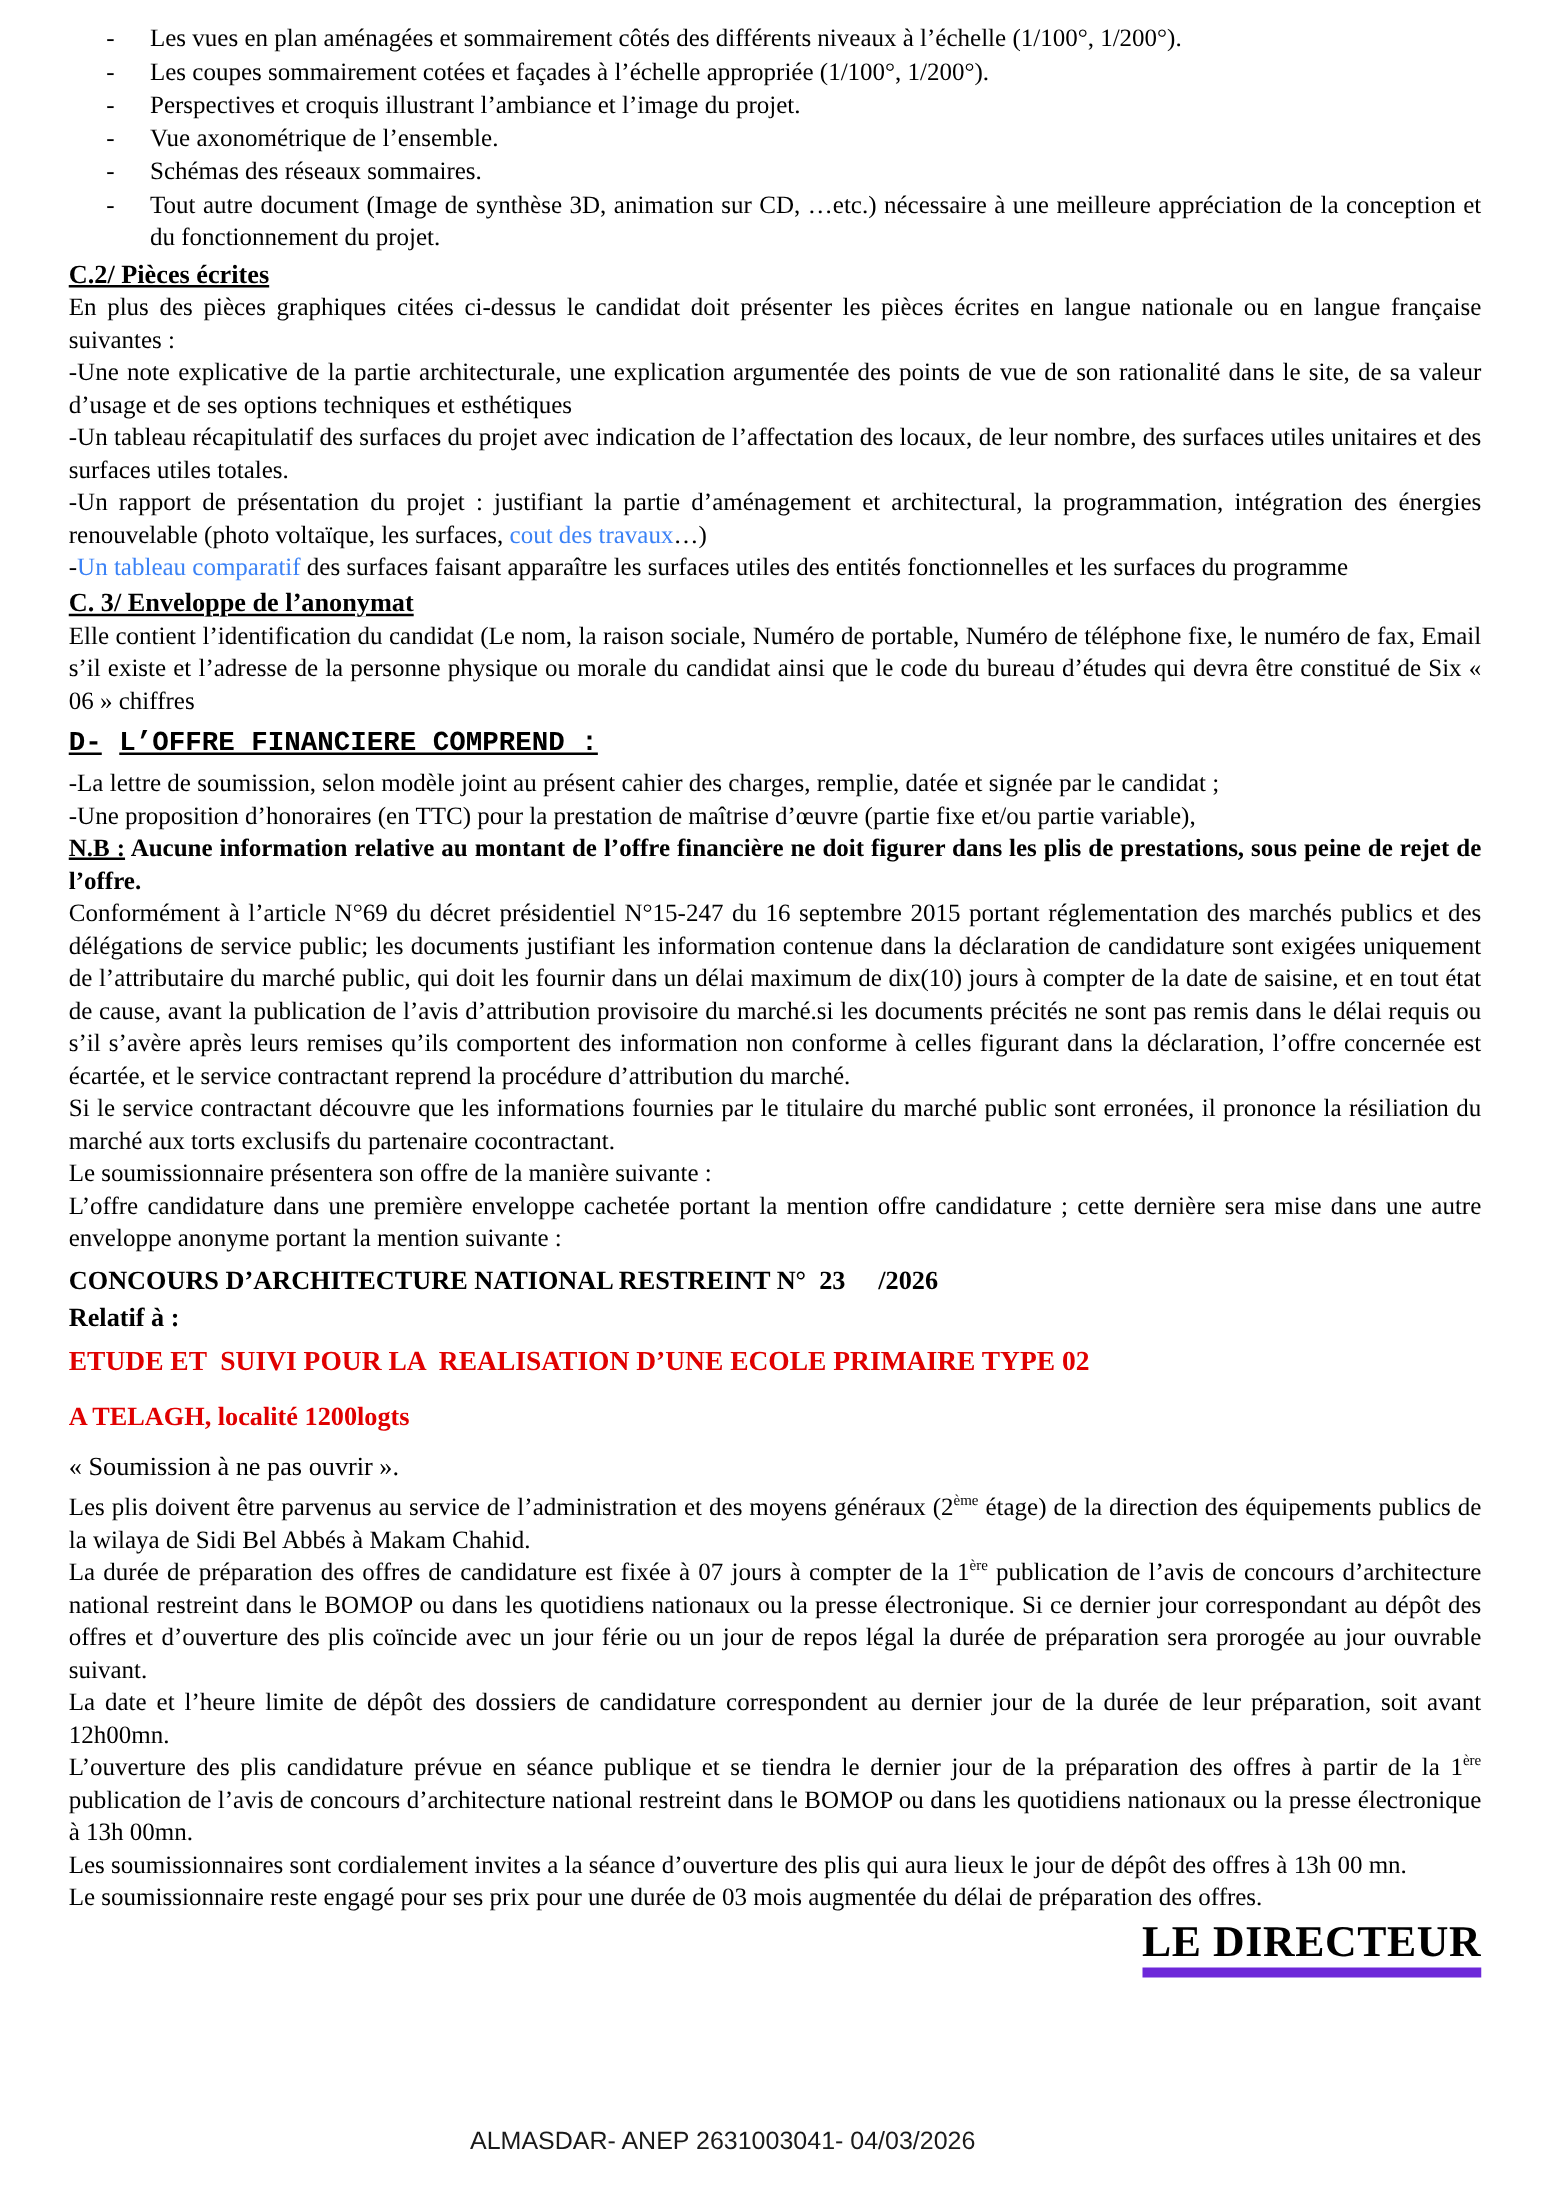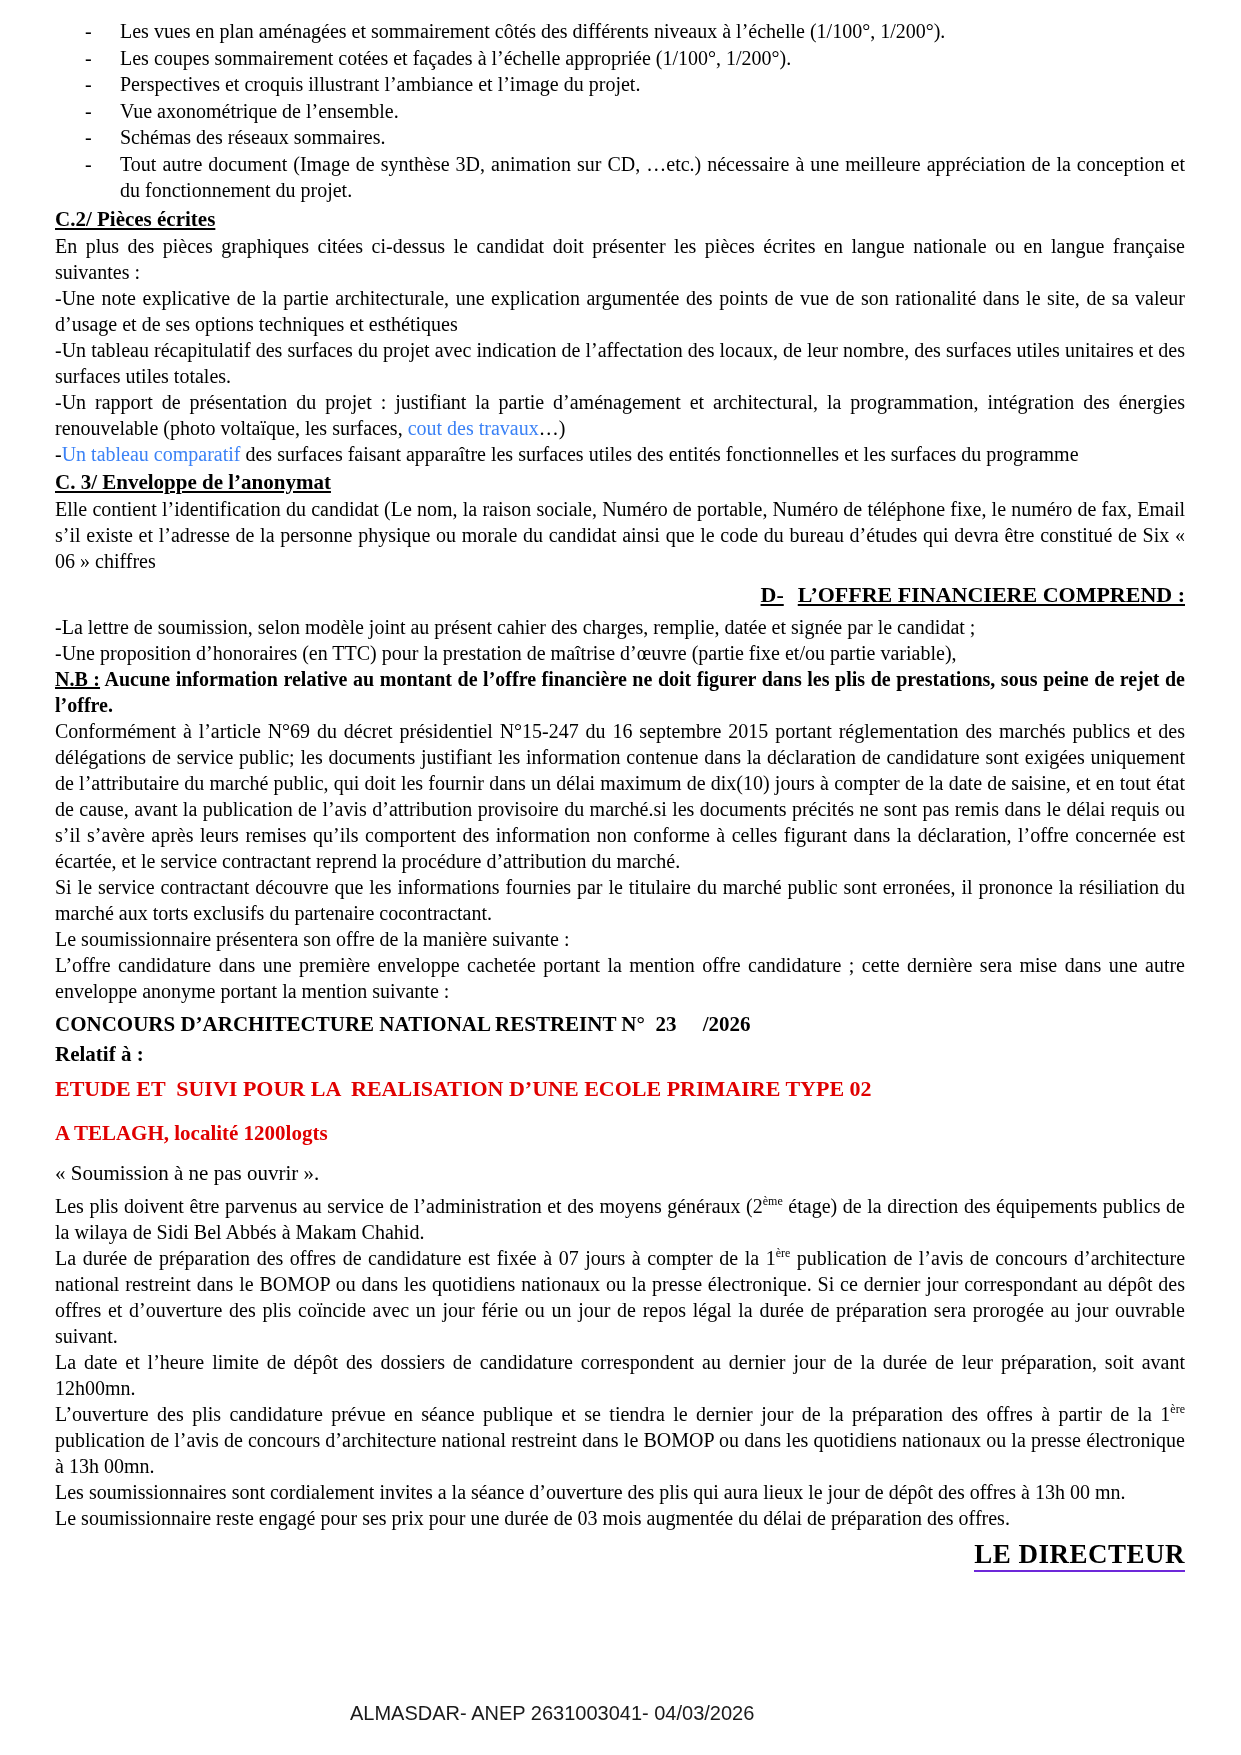--- a/index.html
+++ b/index.html
@@ -9,36 +9,36 @@
   }
   .page{position:absolute;left:55px;top:18px;width:1130px;font-size:20px;line-height:26px;}
   p{margin:0;}
   .just{text-align:justify;}
   .red{color:#3b82f6;}
   .bullets{list-style:none;margin:0;padding:0 0 0 30px;}
   .bullet{display:flex;line-height:26.5px;}
   .bullet .marker{flex:0 0 35px;}
   .bullet .btext{flex:1;text-align:justify;font-family:Liberation Serif, serif;}
   .h-ul{font-size:21px;font-weight:bold;text-decoration:underline;margin:2px 0 0 0;line-height:27px;}
-  .d-head{text-align:right;font-weight:bold;font-size:22px;margin:7px 0 5px 0;line-height:28px;}
+  .d-head{text-align:left;font-weight:bold;font-size:22px;margin:7px 0 5px 0;line-height:28px;font-family:Liberation Mono, monospace;}
   .d-head .ul{text-decoration:underline;}
   .d-head .gap{display:inline-block;width:14px;}
   .bold{font-weight:bold;}
   .nb u, u{text-decoration:underline;}
   sup{font-size:12px;line-height:0;vertical-align:super;}
   .ctr{text-align:left;white-space:pre-wrap;}
   .concours{font-weight:bold;font-size:21px;margin-top:6px;line-height:28px;}
   .relatif{font-weight:bold;font-size:21px;margin-top:2px;line-height:28px;}
   .etude{font-weight:bold;font-size:22px;color:#e00000;margin-top:6px;line-height:29px;}
   .lieu{font-weight:bold;font-size:21px;color:#e00000;margin-top:16px;line-height:28px;}
   .soumission{font-weight:normal;font-size:21px;margin-top:12px;margin-bottom:6px;line-height:28px;}
   .sig{text-align:right;margin-top:10px;}
-  .sig .dir-text{font-weight:bold;font-size:27px;border-bottom:2px solid #6d28d9;padding-bottom:1px;letter-spacing:0.5px;margin-left:28px;}
+  .sig .dir-text{font-weight:bold;font-size:35px;border-bottom:8px solid #6d28d9;padding-bottom:1px;letter-spacing:0.5px;margin-left:28px;}
   .footer{
-    position:absolute;left:350px;top:1702px;
+    position:absolute;left:376px;top:1702px;
     font-family:"Liberation Sans", sans-serif;font-size:20px;color:#1a1a1a;
   }
 </style>
 </head>
 <body>
 
 <div class="page">
 
   <ul class="bullets">
     <li class="bullet">

